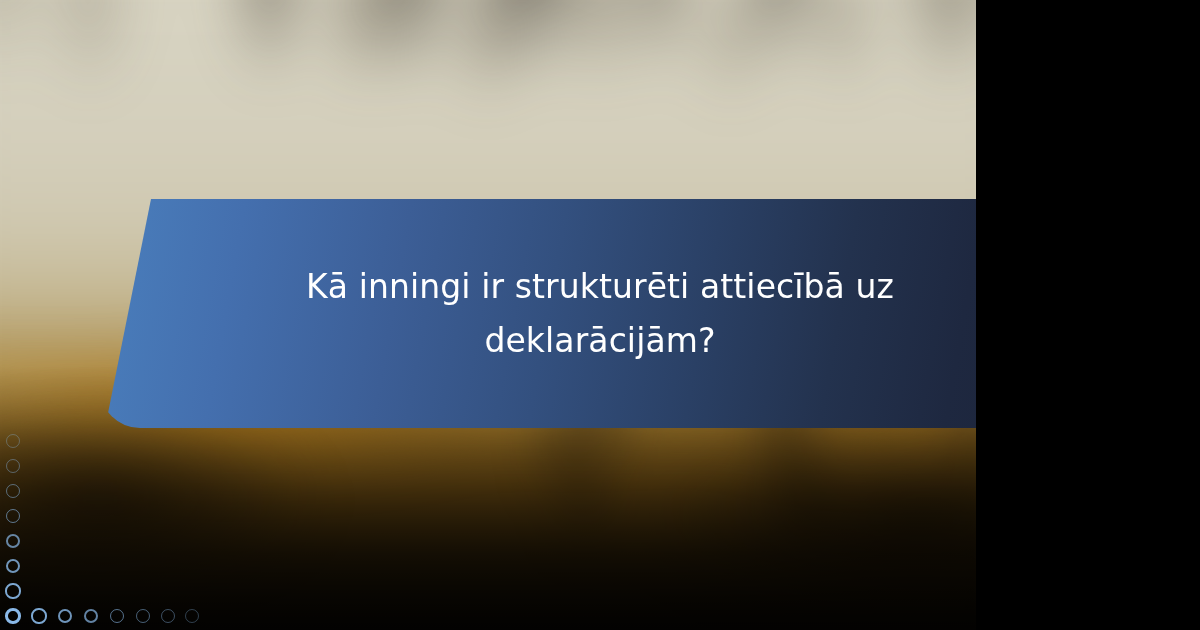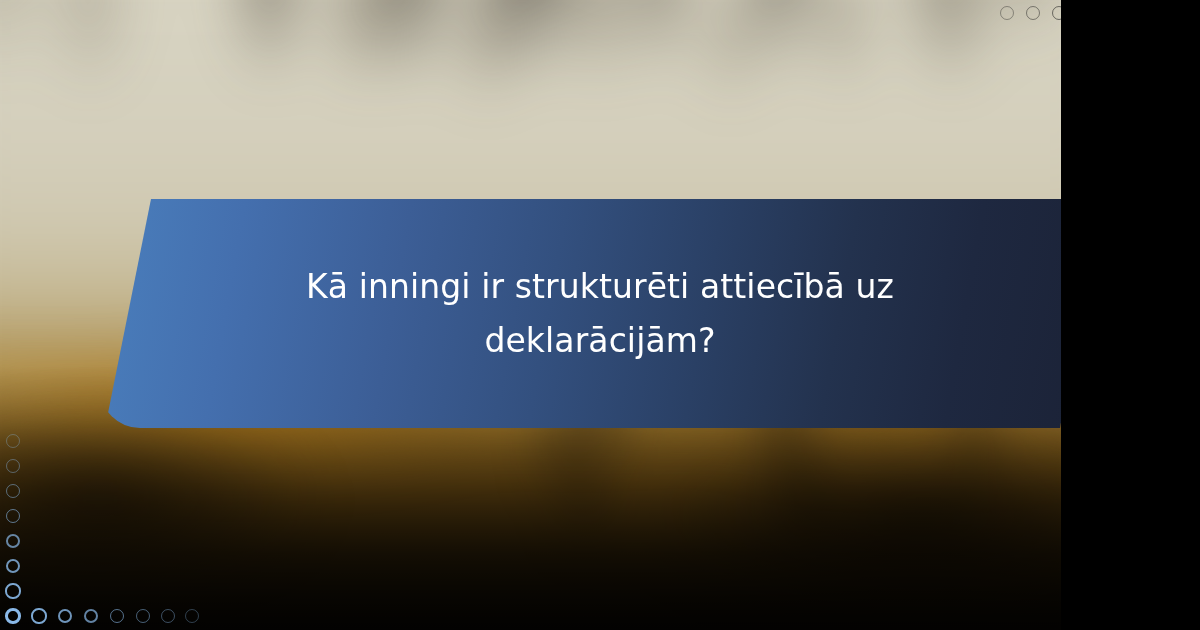--- a/index.html
+++ b/index.html
@@ -2,21 +2,21 @@
 <html><head>
 <meta charset="utf-8">
 <style>
   html, body {
     margin: 0;
     padding: 0;
     background: #000;
   }
   #stage {
     position: relative;
-    width: 1061px;
+    width: 976px;
     height: 630px;
     overflow: hidden;
     font-family: "DejaVu Sans", "Liberation Sans", sans-serif;
   }
 
   
   .bg-root {
     position: absolute;
     inset: 0;
     overflow: hidden;

